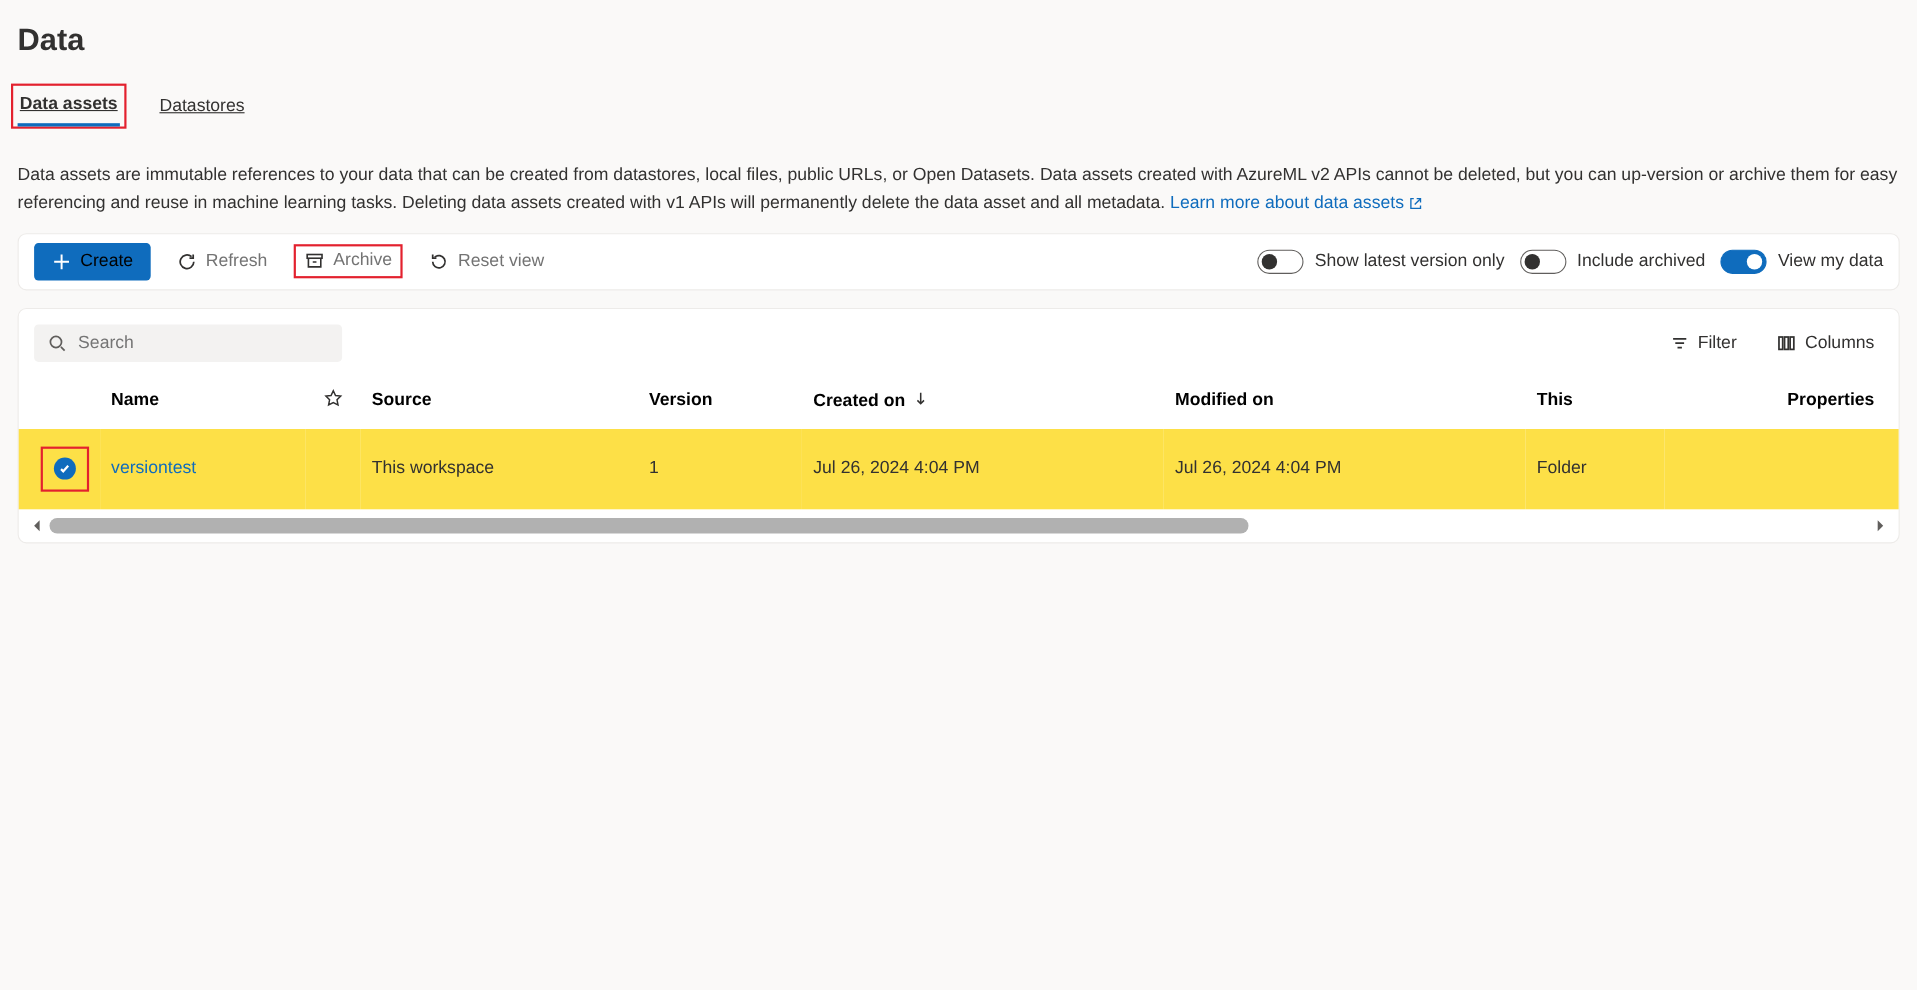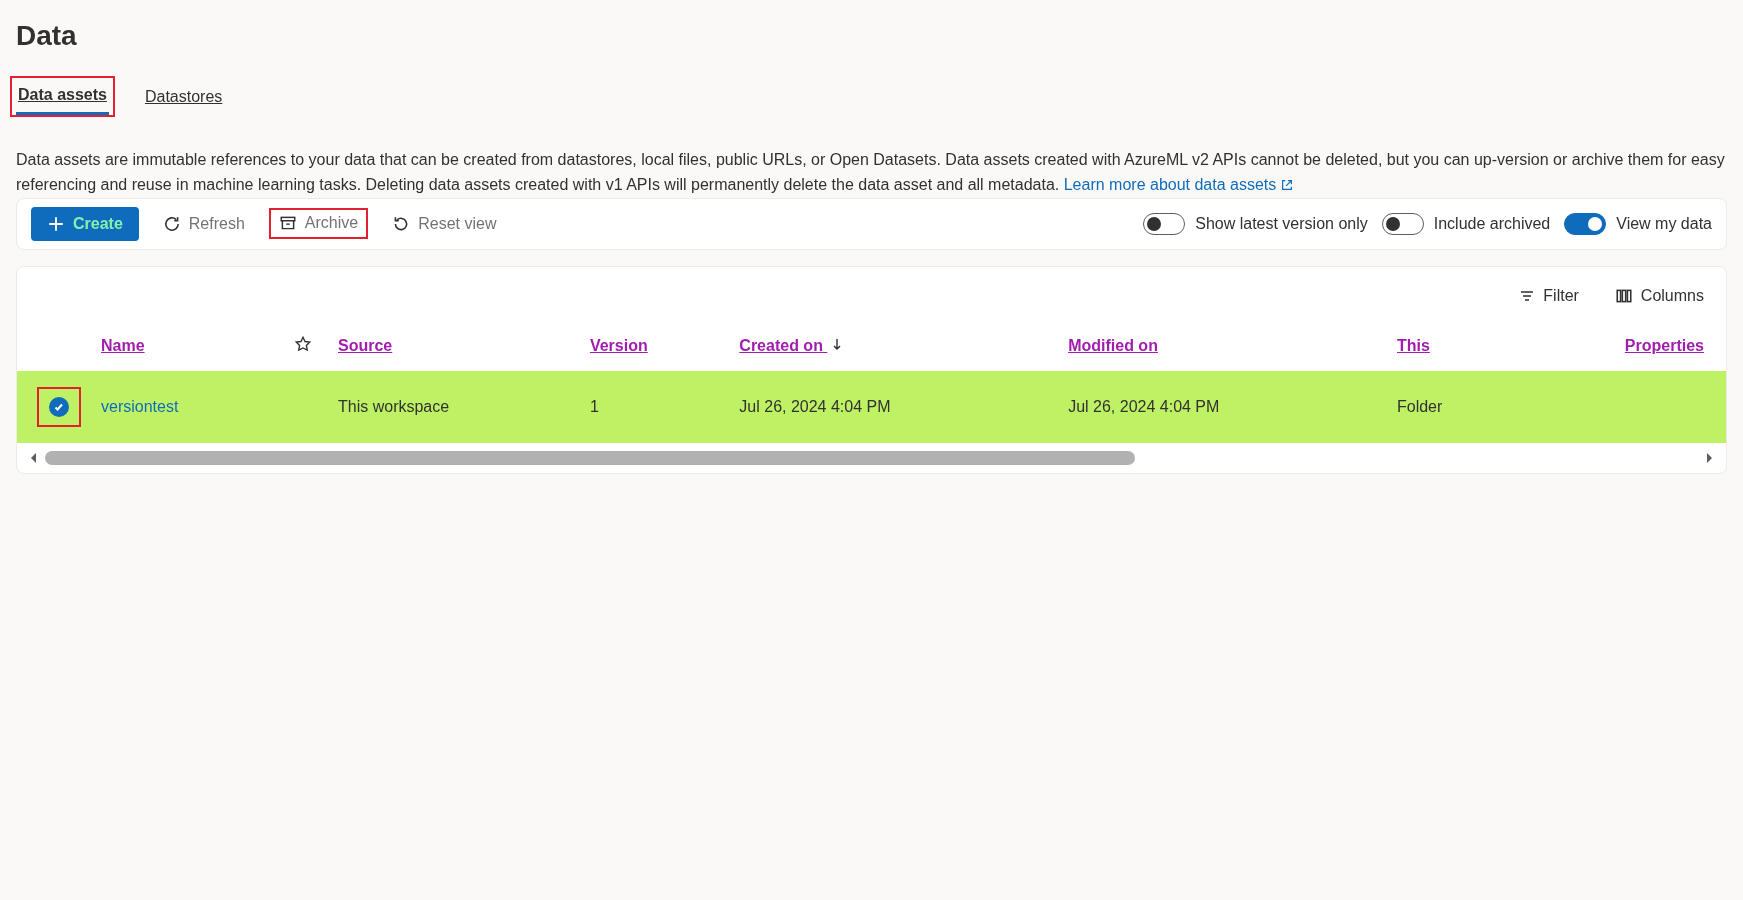--- a/index.html
+++ b/index.html
@@ -7,47 +7,47 @@
     
     .page { padding: 0 16px 16px 16px; }
     
     .page-title { font-size: 28px; font-weight: 600; padding: 20px 0 24px 0; }
     
     .tabs { display: flex; gap: 28px; align-items: center; border-bottom: 1px solid transparent; margin-bottom: 30px; }
     .tab { padding: 8px 2px; font-size: 16px; color: #323130; cursor: pointer; display: flex; align-items: center; gap: 8px; text-decoration: underline; }
     .tab.active { font-weight: 600; border-bottom: 3px solid #0f6cbd; }
     .tab-preview { background: #e1dfdd; color: #605e5c; font-size: 10.5px; font-weight: 600; padding: 2px 8px; border-radius: 10px; letter-spacing: 0.3px; }
     
-    .description { font-size: 16px; line-height: 1.55; color: #323130; }
+    .description { font-size: 16px; line-height: 1.55; color: #323130; margin-bottom: 14px; }
     .description a { color: #0f6cbd; text-decoration: none; display: inline-flex; align-items: center; gap: 4px; }
     
     .toolbar { background: #fff; border: 1px solid #edebe9; border-radius: 8px; display: flex; align-items: center; padding: 8px 14px; gap: 14px; margin-bottom: 16px; }
-    .btn-primary { background: #0f6cbd; color: #86efac; border: none; border-radius: 4px; padding: 8px 16px; font-size: 16px; font-weight: 700; display: inline-flex; align-items: center; gap: 8px; cursor: pointer; }
+    .btn-primary { background: #0f6cbd; color: #000000; border: none; border-radius: 4px; padding: 8px 16px; font-size: 16px; font-weight: 400; display: inline-flex; align-items: center; gap: 8px; cursor: pointer; }
     .toolbar-btn { display: inline-flex; align-items: center; gap: 8px; padding: 6px 10px; font-size: 16px; color: #737373; cursor: pointer; border-radius: 4px; }
     .toolbar-spacer { flex: 1; }
     
     .toggle-group { display: flex; align-items: center; gap: 10px; font-size: 16px; }
     .toggle { width: 42px; height: 22px; border-radius: 11px; border: 1px solid #605e5c; background: #fff; position: relative; cursor: pointer; }
     .toggle .knob { position: absolute; width: 14px; height: 14px; border-radius: 50%; background: #323130; top: 3px; left: 3px; }
     .toggle.on { background: #0f6cbd; border-color: #0f6cbd; }
     .toggle.on .knob { background: #fff; left: 23px; }
     
     .panel { background: #fff; border: 1px solid #edebe9; border-radius: 8px; padding: 14px 0 8px 0; }
     
     .panel-top { display: flex; align-items: center; padding: 0 14px 10px 14px; gap: 20px; }
     .search-box { display: flex; align-items: center; gap: 10px; background: #f3f2f1; border-radius: 4px; padding: 8px 12px; width: 280px; }
     .search-box input { border: none; background: transparent; outline: none; font-size: 16px; color: #605e5c; width: 100%; }
     .panel-top-spacer { flex: 1; }
     .panel-action { display: inline-flex; align-items: center; gap: 8px; font-size: 16px; color: #323130; cursor: pointer; padding: 6px 8px; }
     
     table { width: 100%; border-collapse: collapse; }
-    th { text-align: left; font-weight: 600; font-size: 16px; padding: 14px 10px; color: #a21caf; text-decoration: underline; }
+    th { text-align: left; font-weight: 600; font-size: 16px; padding: 14px 10px; color: #000000; }
     th.col-check { width: 48px; padding-left: 20px; }
     td { padding: 16px 10px; font-size: 16px; }
-    tr.row { background: #bef264; }
+    tr.row { background: #fde047; }
     td.col-check { padding-left: 20px; width: 48px; }
     .link { color: #0f6cbd; text-decoration: none; cursor: pointer; }
     
     .check-circle { width: 20px; height: 20px; border-radius: 50%; background: #0f6cbd; display: inline-flex; align-items: center; justify-content: center; }
     
     .sort-arrow { margin-left: 4px; }
     
     .scroller { display: flex; align-items: center; padding: 8px 12px 0 12px; gap: 6px; }
     .scroll-thumb { height: 14px; background: #b1b1b1; border-radius: 7px; flex: 0 0 1090px; }
     .scroll-track { flex: 1; }
@@ -152,20 +152,29 @@
     <div class="toggle-group">
       <div class="toggle on">
           <div class="knob"></div>
         </div>
       <span>View my data</span>
     </div>
   </div>
 
   <div class="panel">
     <div class="panel-top">
+      <div class="search-box">
+        <span class="icon">
+          <svg width="18" height="18" viewBox="0 0 16 16" fill="none" stroke="#605e5c" stroke-width="1.4">
+            <circle cx="7" cy="7" r="4.5"></circle>
+              <path d="M11 11l3 3"></path>
+          </svg>
+        </span>
+        <input type="text" placeholder="Search" style="">
+      </div>
       <div class="panel-top-spacer"></div>
       <div class="panel-action">
         <span class="icon">
           <svg width="16" height="16" viewBox="0 0 16 16" stroke="#323130" stroke-width="1.6">
               <path d="M2 4h12M4 8h8M6 12h4"></path>
             </svg>
         </span>
         <span>Filter</span>
       </div>
       <div class="panel-action">

